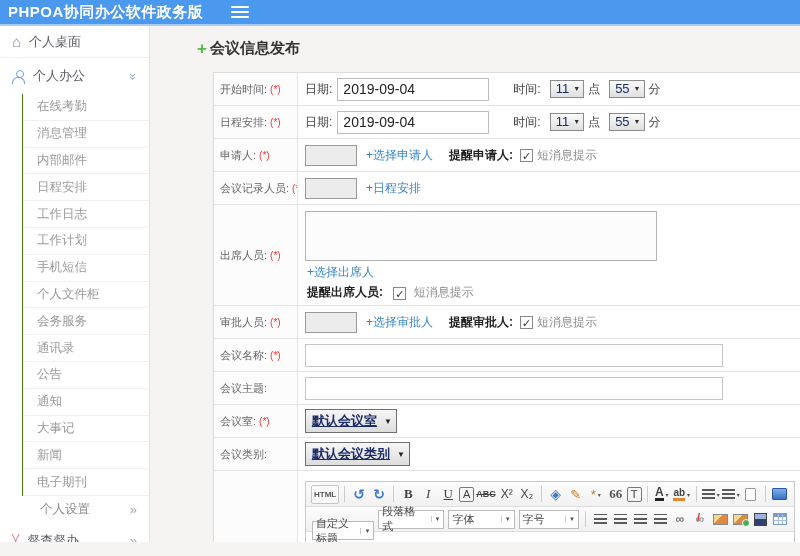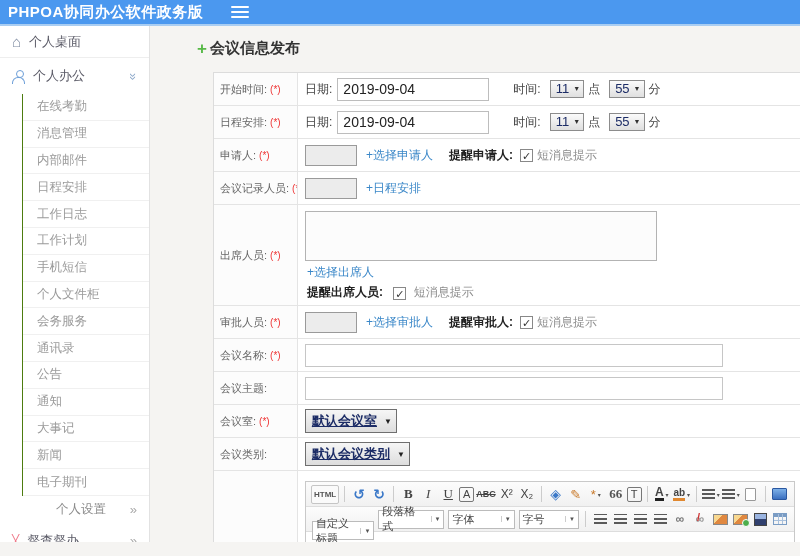--- a/index.html
+++ b/index.html
@@ -22,21 +22,21 @@
   .side-row.section{height:36px;}
   .icon-home{color:#7d8aa0;font-size:15px;margin-right:8px;line-height:1;}
   .icon-person{position:relative;width:13px;height:13px;margin-right:8px;flex-shrink:0;}
   .icon-person::before{content:"";position:absolute;left:3.5px;top:0;width:6px;height:6px;border:1.4px solid #6d9fd8;border-radius:50%;}
   .icon-person::after{content:"";position:absolute;left:0;top:7px;width:11px;height:6px;border:1.4px solid #6d9fd8;border-bottom:none;border-radius:6px 6px 0 0;}
   .icon-cross{color:#ef7a8a;font-weight:bold;margin-right:8px;font-size:12px;line-height:1;}
   .chev-dbl{margin-left:auto;margin-right:12px;color:#8aa6c8;font-size:13px;transform:rotate(90deg);}
   .chev-r{margin-left:auto;margin-right:12px;color:#aaa;font-size:13px;}
   .side-sub{margin-left:22px;border-left:1px solid #4d7c0f;}
   .side-sub .side-row{height:26.8px;border-bottom:1px solid #f0f0f0;color:#9b9b9b;font-size:12.5px;padding-left:14px;}
-  .side-row.plain{padding-left:56px;color:#8d8d8d;font-size:12.5px;height:27px;}
+  .side-row.plain{padding-left:40px;color:#8d8d8d;font-size:12.5px;height:27px;}
   
   .main{flex:1;overflow:hidden;}
   .page-title{margin:13px 0 0 47px;font-size:15px;font-weight:bold;color:#333;display:flex;align-items:center;}
   .plus{color:#57b947;font-size:17px;font-weight:bold;margin-right:3px;line-height:1;}
   
   .form{margin:14px 0 0 63px;background:#fff;border:1px solid #dcdcdc;border-right:none;}
   .frow{display:flex;border-bottom:1px solid #e4e4e4;min-height:33px;align-items:stretch;}
   .flabel{width:84px;flex-shrink:0;display:flex;align-items:center;padding-left:6px;border-right:1px solid #e4e4e4;background:#fcfcfc;color:#666;font-size:11px;white-space:nowrap;overflow:hidden;}
   .req{color:#e33;margin-left:3px;font-size:10px;}
   .fval{flex:1;display:flex;align-items:center;padding:4px 0 4px 7px;flex-wrap:wrap;}

